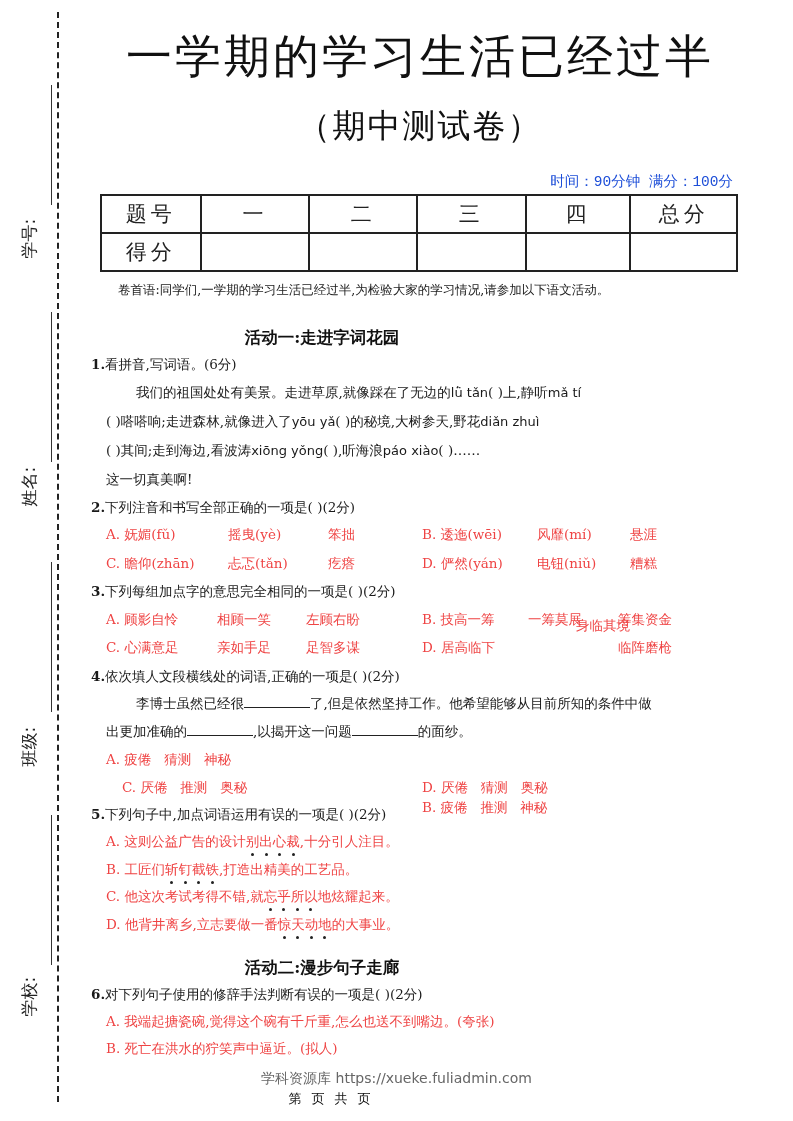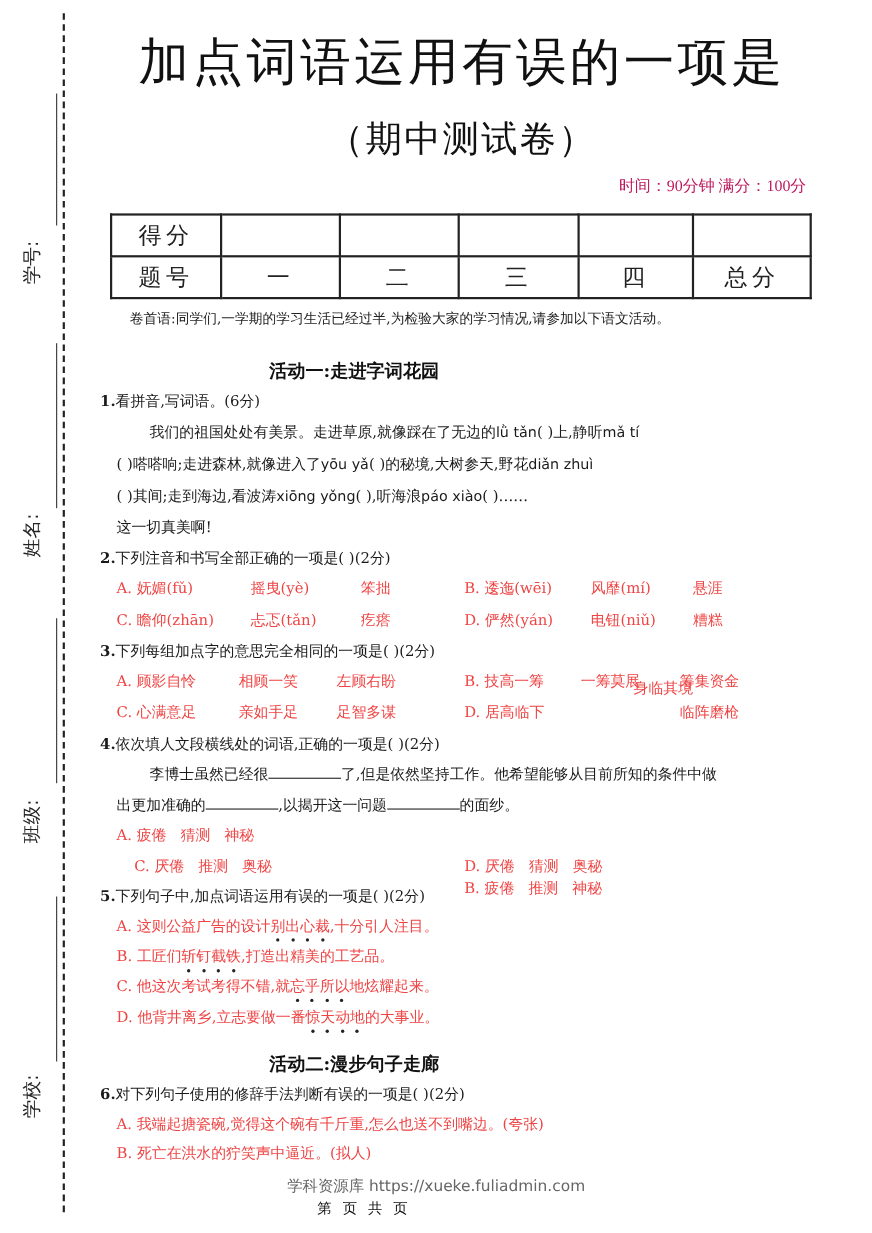--- a/index.html
+++ b/index.html
@@ -24,22 +24,22 @@
   
   .title {
     position: absolute; left: 90px; top: 26px; width: 660px; text-align: center;
     font-family: "DejaVu Sans", sans-serif; font-size: 46px; letter-spacing: 3px; color: #111;
   }
   .subtitle {
     position: absolute; left: 90px; top: 104px; width: 660px; text-align: center;
     font-family: "DejaVu Sans", sans-serif; font-size: 33px; letter-spacing: 2px; color: #111;
   }
   .meta {
-    position: absolute; right: 60px; top: 160px;
-    font-family: Liberation Serif, serif; font-size: 14.5px; color: #be185d;
+    position: absolute; right: 60px; top: 172px;
+    font-family: Liberation Mono, monospace; font-size: 14.5px; color: #1d4ed8;
   }
 
   
   table.score {
     position: absolute; left: 100px; top: 194px; width: 638px; height: 77px;
     border-collapse: collapse; font-family: "DejaVu Sans", sans-serif;
   }
   table.score td {
     border: 2px solid #222; text-align: center; font-size: 21px; color: #222;
     height: 38px; letter-spacing: 4px;
@@ -98,41 +98,41 @@
 </div>
 <div class="bind-field" style="top:0;">
   <div class="rule" style="top:562px;height:150px;"></div>
   <div class="label" style="top:740px;">班级:</div>
 </div>
 <div class="bind-field" style="top:0;">
   <div class="rule" style="top:815px;height:150px;"></div>
   <div class="label" style="top:990px;">学校:</div>
 </div>
 
-<div class="title">加点词语运用有误的一项是</div>
+<div class="title">一学期的学习生活已经过半</div>
 <div class="subtitle">（期中测试卷）</div>
 <div class="meta">时间：90分钟  满分：100分</div>
 
 <table class="score">
   <tbody>
       <tr>
+    <td class="c0">题号</td>
+    <td class="c1">一</td>
+    <td class="c2">二</td>
+    <td class="c3">三</td>
+    <td class="c4">四</td>
+    <td class="c5">总分</td>
+  </tr>
+  <tr>
     <td class="c0">得分</td>
     <td class="c1"></td>
     <td class="c2"></td>
     <td class="c3"></td>
     <td class="c4"></td>
     <td class="c5"></td>
-  </tr>
-  <tr>
-    <td class="c0">题号</td>
-    <td class="c1">一</td>
-    <td class="c2">二</td>
-    <td class="c3">三</td>
-    <td class="c4">四</td>
-    <td class="c5">总分</td>
   </tr>
 </tbody>
   </table>
 
 <div class="intro">卷首语:同学们,一学期的学习生活已经过半,为检验大家的学习情况,请参加以下语文活动。</div>
 
 <div class="section-title" style="top:327px;">活动一:走进字词花园</div>
 
 <div class="q" style="top:356px;">
   <span class="num">1.</span><span>看拼音,写词语。(6分)</span>

